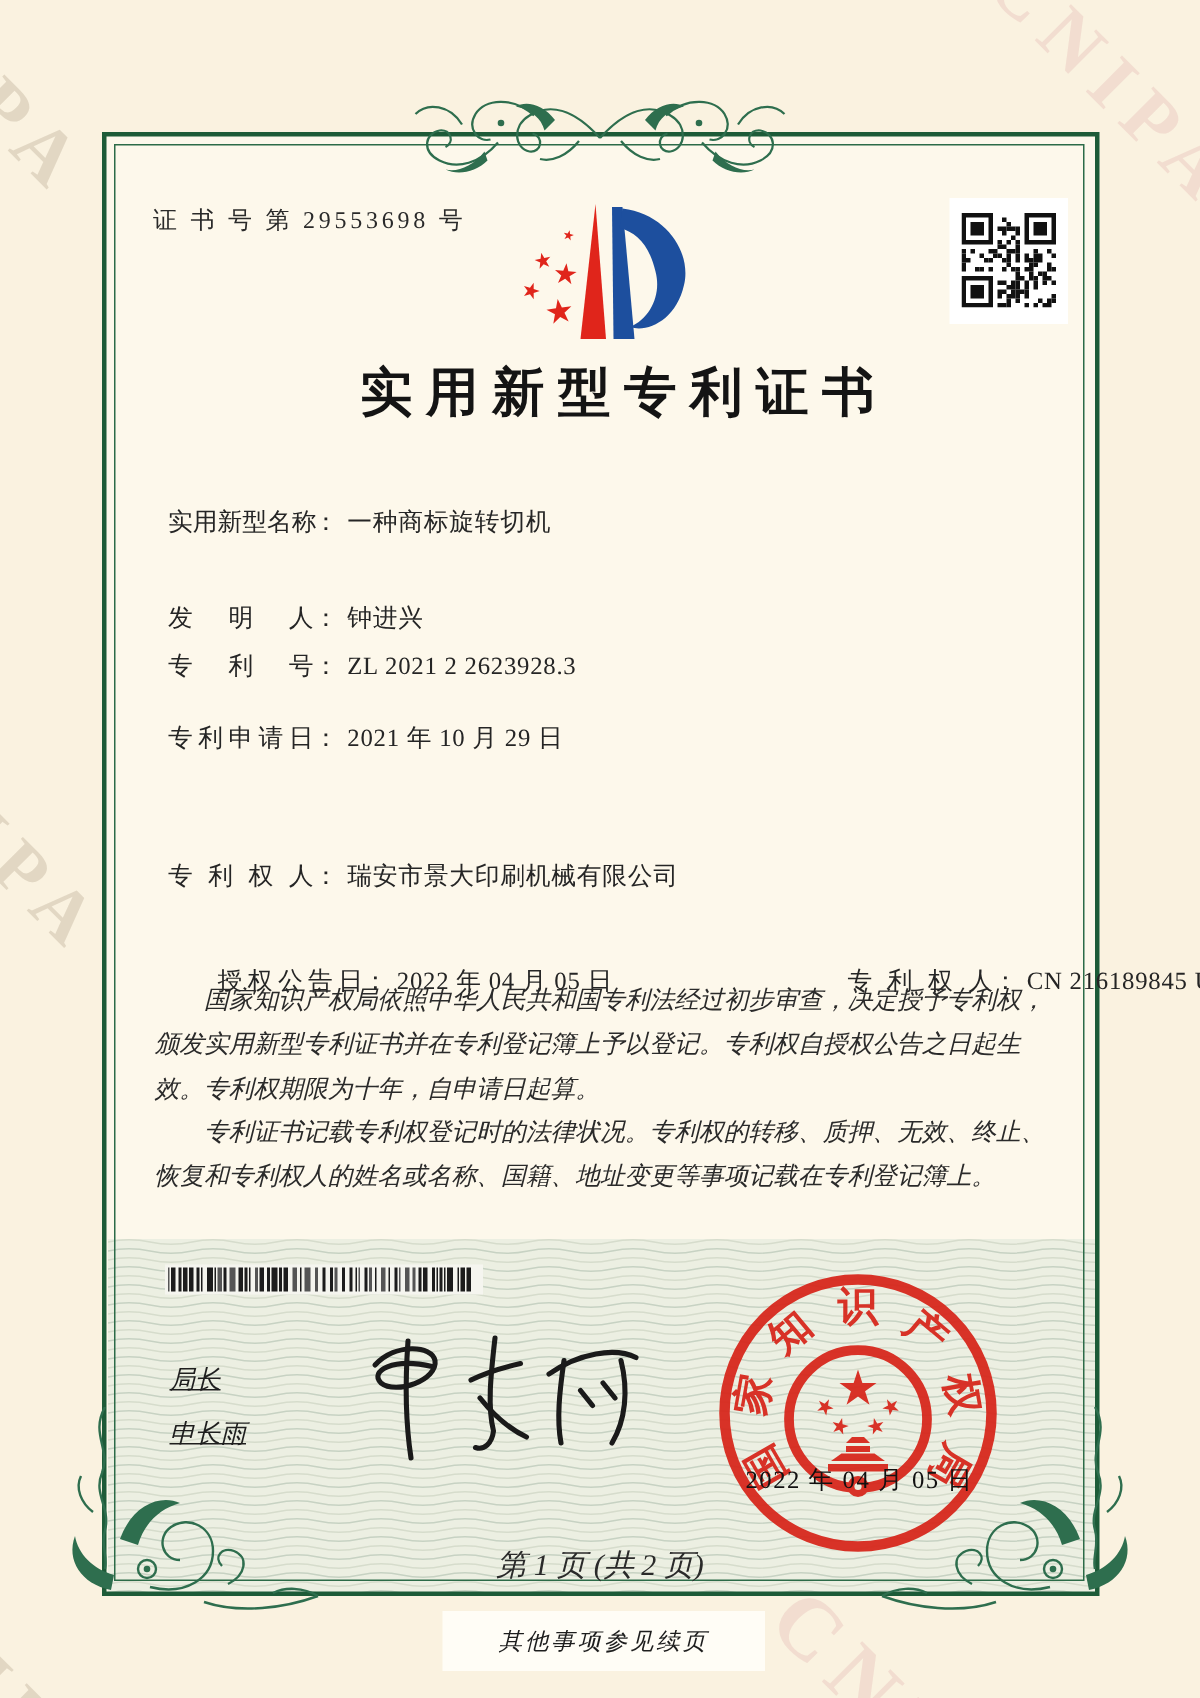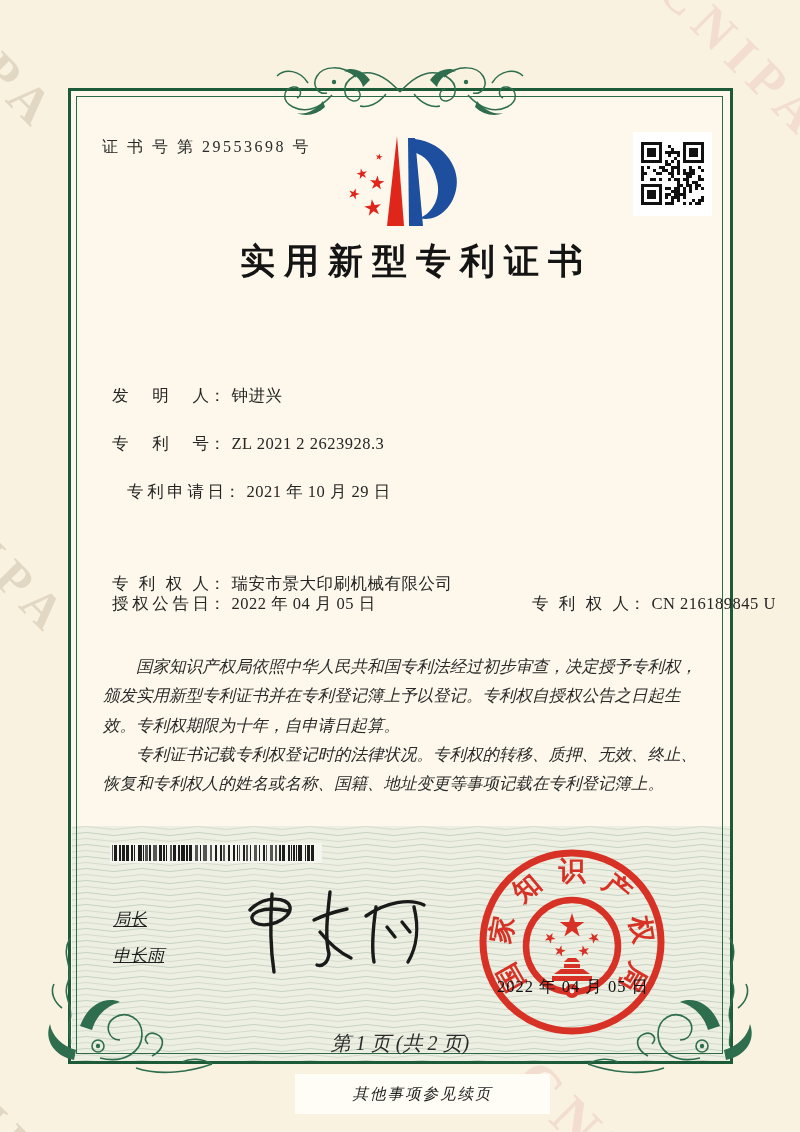--- a/index.html
+++ b/index.html
@@ -36,21 +36,21 @@
   .body-text p{margin:0;text-indent:2em;}
   
   #barcode{position:absolute;left:110px;top:843px;background:#f5f5ef;}
   .signer{position:absolute;left:113px;font-size:17px;font-style:italic;color:#1e1e1e;text-decoration:underline;}
   #sig-script{position:absolute;left:230px;top:880px;}
   #seal{position:absolute;left:472px;top:842px;opacity:0.95;}
   .seal-date{position:absolute;left:489px;top:976px;width:168px;text-align:center;
              font-size:16.5px;color:#111;letter-spacing:1px;}
   .pageinfo{position:absolute;left:0;top:1030px;width:800px;text-align:center;
             font-size:20px;font-style:italic;color:#2a2a2a;}
-  .notebox{position:absolute;left:295px;top:1074px;width:255px;height:40px;background:#fffdf6;
+  .notebox{position:absolute;left:295px;top:1074px;width:215px;height:40px;background:#fffdf6;
            display:flex;align-items:center;justify-content:center;}
   .notebox span{font-size:15.5px;font-style:italic;color:#1d1d1d;letter-spacing:2px;}
 </style>
 </head>
 <body>
 
 <div class="page">
 
   <div class="wm gray" style="left:-78px;top:-48px;font-size:52px;">CNIPA</div>
   <div class="wm faint" style="left:212px;top:112px;font-size:48px;">CNIPA</div>
@@ -269,33 +269,36 @@
       <rect x="27" y="60" width="3" height="3" fill="#111"></rect>
       <rect x="30" y="60" width="3" height="3" fill="#111"></rect>
       <rect x="42" y="60" width="3" height="3" fill="#111"></rect>
       <rect x="48" y="60" width="3" height="3" fill="#111"></rect>
       <rect x="54" y="60" width="3" height="3" fill="#111"></rect>
       <rect x="57" y="60" width="3" height="3" fill="#111"></rect>
     </svg>
 
   <div class="title">实用新型专利证书</div>
 
-  <div class="frow" style="top:385px;">
+  <div class="frow" style="top:337px;">
+    <span class="flabel">实用新型名称</span><span class="fcolon">：</span><span class="fvalue">一种商标旋转切机</span>
+  </div>
+  <div class="frow" style="top:401px;">
     <span class="flabel">发明人</span><span class="fcolon">：</span><span class="fvalue">钟进兴</span>
   </div>
   <div class="frow" style="top:433px;">
     <span class="flabel">专利号</span><span class="fcolon">：</span><span class="fvalue">ZL 2021 2 2623928.3</span>
   </div>
-  <div class="frow" style="top:481px;margin-left:15px;">
+  <div class="frow" style="top:481px;">
     <span class="flabel">专利申请日</span><span class="fcolon">：</span><span class="fvalue">2021 年 10 月 29 日</span>
   </div>
   <div class="frow" style="top:529px;margin-top:44px;">
     <span class="flabel">专利权人</span><span class="fcolon">：</span><span class="fvalue">瑞安市景大印刷机械有限公司</span>
   </div>
-  <div class="frow" style="top:593px;">
+  <div class="frow" style="top:643px;margin-left:33px;">
     <span class="flabel">授权公告日</span><span class="fcolon">：</span><span class="fvalue">2022 年 04 月 05 日</span>
     <span class="grant2">
       <span class="flabel">专利权人</span><span class="fcolon">：</span><span class="fvalue">CN 216189845 U</span>
     </span>
   </div>
 
   <div class="body-text">
     <p>国家知识产权局依照中华人民共和国专利法经过初步审查，决定授予专利权，颁发实用新型专利证书并在专利登记簿上予以登记。专利权自授权公告之日起生效。专利权期限为十年，自申请日起算。</p>
     <p>专利证书记载专利权登记时的法律状况。专利权的转移、质押、无效、终止、恢复和专利权人的姓名或名称、国籍、地址变更等事项记载在专利登记簿上。</p>
   </div>

